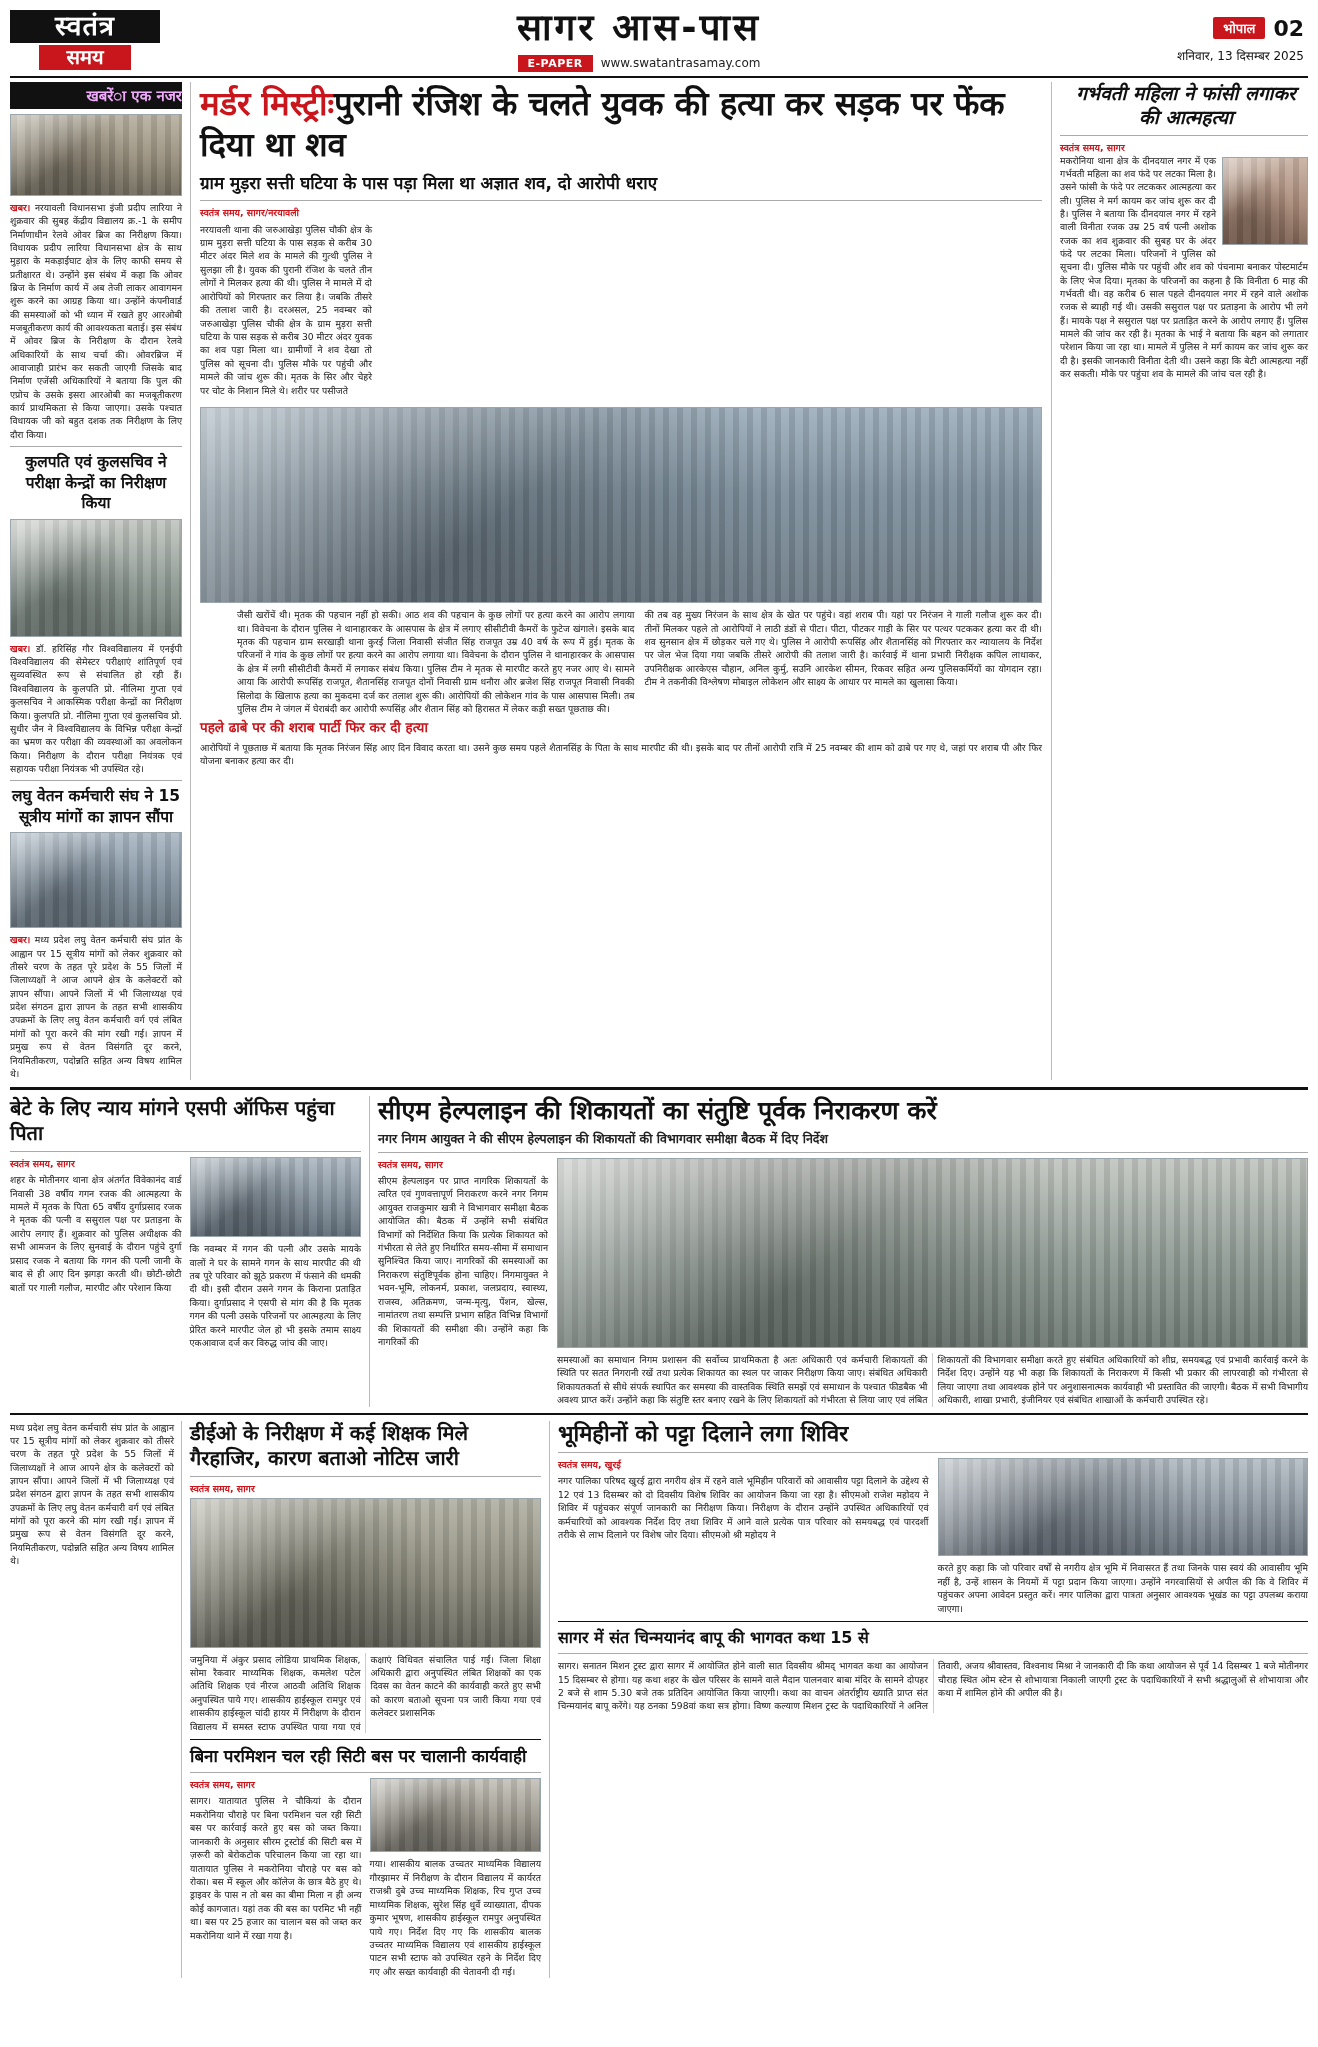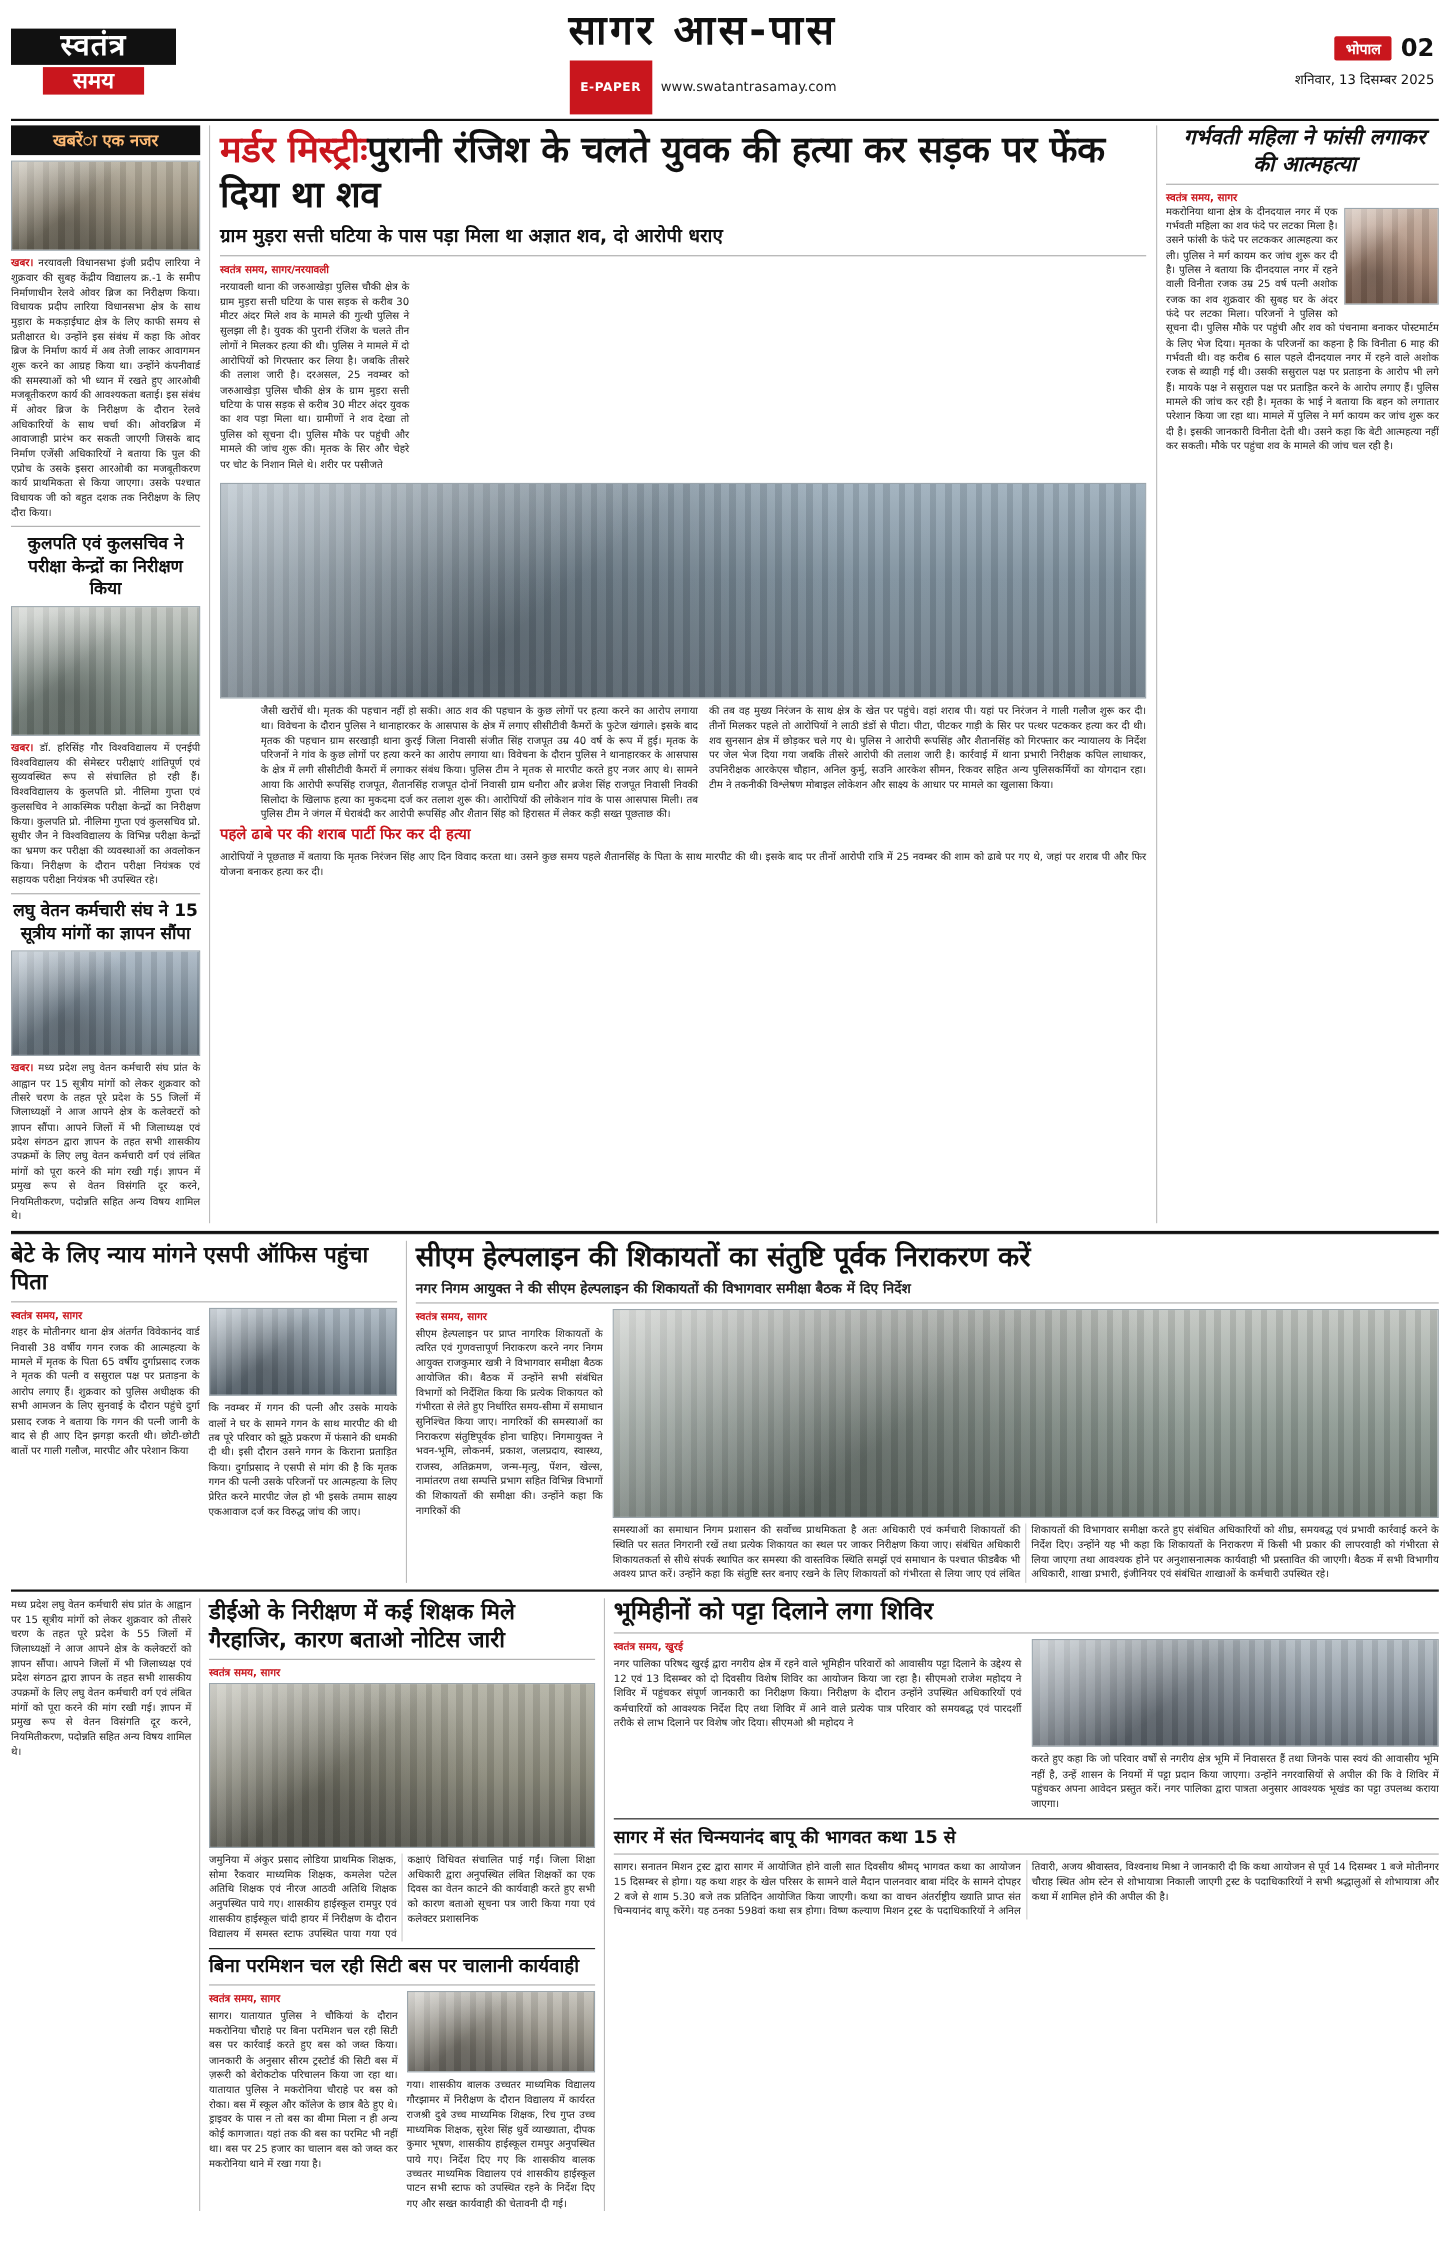--- a/index.html
+++ b/index.html
@@ -65,21 +65,21 @@
     display: flex;
     align-items: center;
     justify-content: center;
     gap: 8px;
   }
   .epaper-tag {
     background: #c9161d;
     color: #fff;
     font-size: 11px;
     font-weight: bold;
-    padding: 18px 10px;
+    padding: 2px 10px;
     letter-spacing: .5px;
   }
   .epaper-url { font-size: 12px; color: #222; }
   .masthead-right {
     flex: 0 0 190px;
     text-align: right;
     padding-right: 4px;
   }
   .edition-row {
     display: flex;
@@ -103,22 +103,22 @@
     display: flex;
     gap: 8px;
   }
   .col-left { width: 172px; flex: 0 0 172px; }
   .col-mid { flex: 1 1 auto; }
   .col-right { width: 248px; flex: 0 0 248px; }
 
   
   .sidebar-head {
     background: #111;
-    color: #fdba74;
-    text-align: center;
+    color: #f0abfc;
+    text-align: right;
     font-size: 15px;
     font-weight: bold;
     padding: 3px 0 4px 0;
     margin-bottom: 5px;
   }
   .sb-headline {
     font-size: 15.5px;
     font-weight: bold;
     line-height: 1.32;
     text-align: center;

